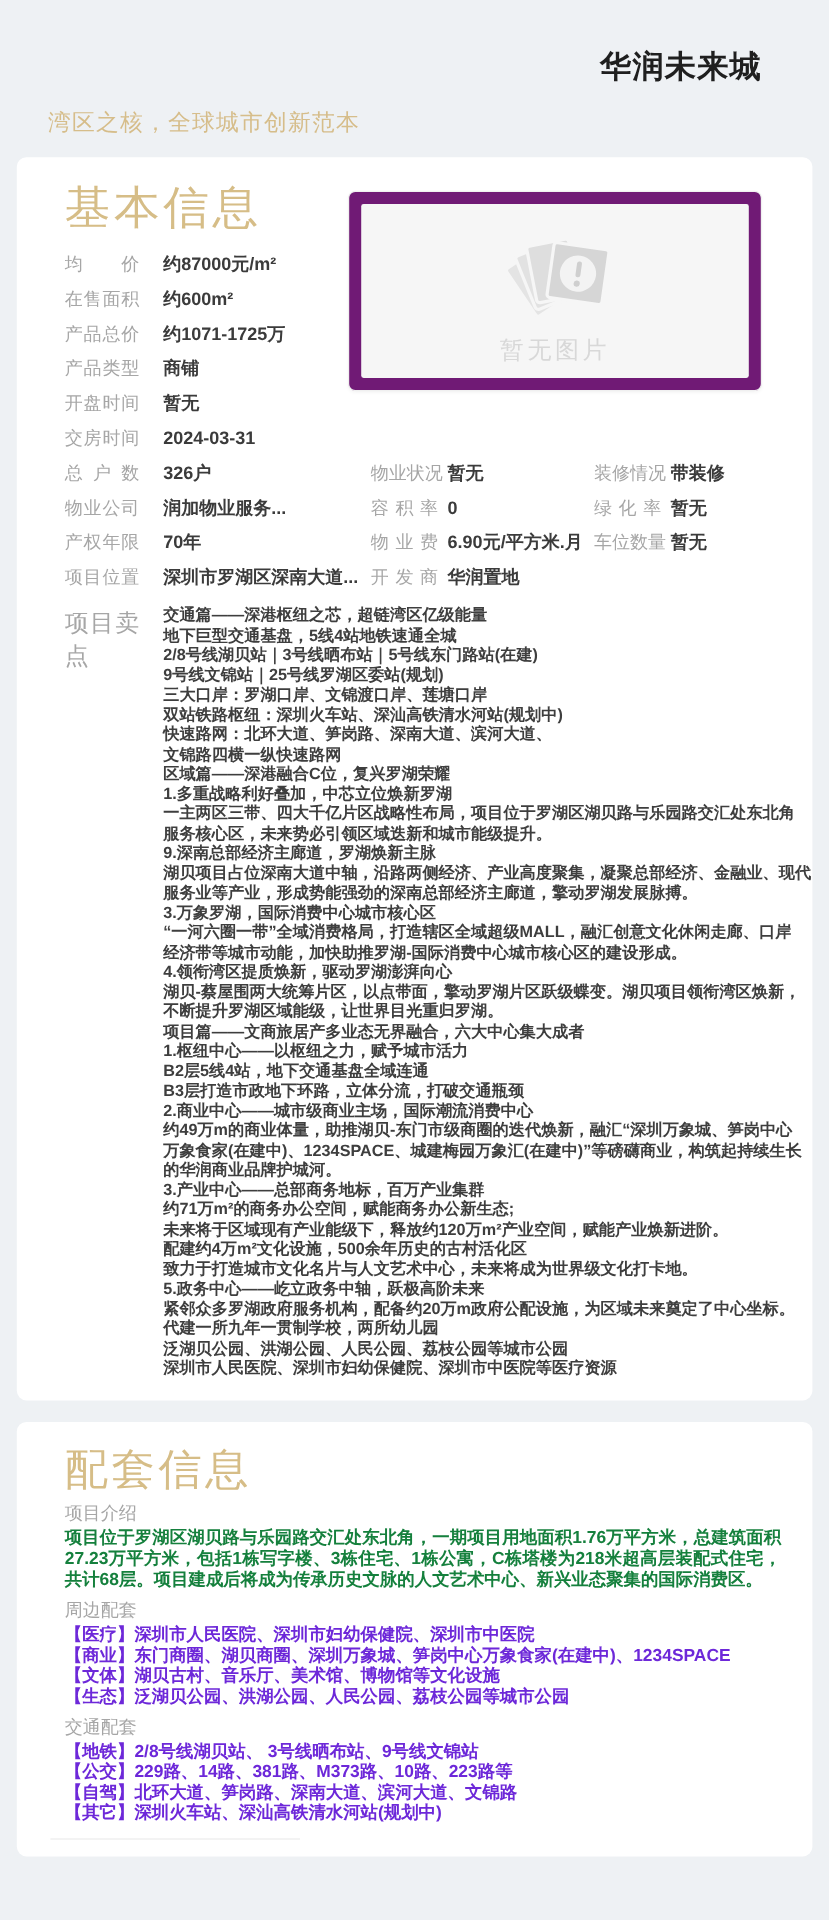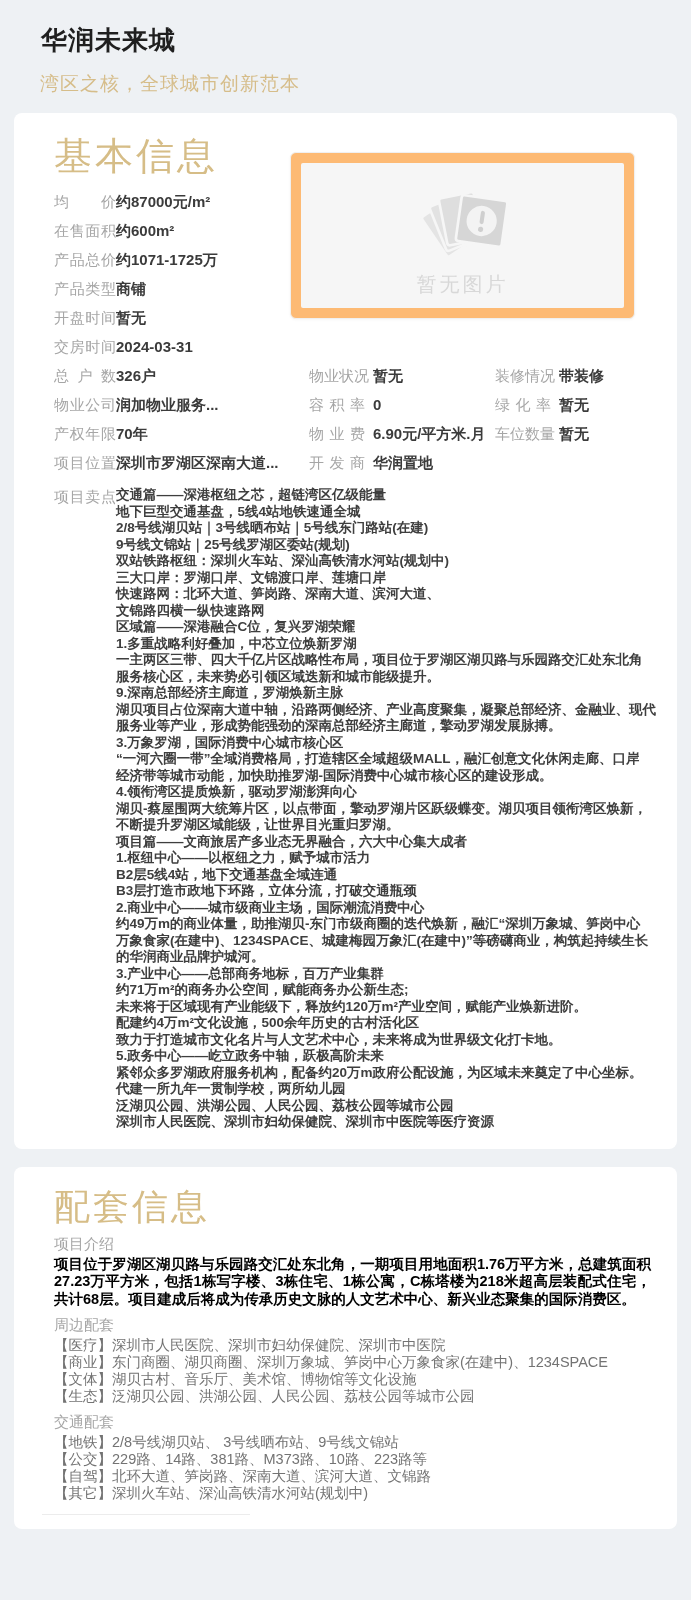--- a/index.html
+++ b/index.html
@@ -3,72 +3,72 @@
 <meta charset="utf-8">
 <style>
   html,body{margin:0;padding:0;}
   body{
     width:691px;min-height:1600px;background:#eef1f4;
     font-family:"Liberation Sans",sans-serif;color:#3b3b3b;
   }
   .page{width:691px;}
   
   .page-header{padding:22px 40px 0 40px;}
-  .page-title{margin:1px;font-size:26px;font-weight:700;color:#1f1f1f;letter-spacing:1px;}
+  .page-title{margin:16px;font-size:26px;font-weight:700;color:#1f1f1f;letter-spacing:1px;text-align:right;}
   .page-subtitle{margin:13px 0 0;font-size:19px;color:#d6bd8a;letter-spacing:1px;}
   
   .card{
     box-sizing:border-box;width:663px;margin:16px 14px 0 14px;
     background:#ffffff;border-radius:8px;padding:22px 12px 18px 26px;position:relative;
   }
   .card2{margin-top:18px;padding:20px 26px 14px 26px;}
   .section-title{
     margin:0 0 16px 14px;font-size:38px;line-height:42px;font-weight:400;
     color:#d6bd87;letter-spacing:3px;
   }
   .card2 .section-title{font-size:36px;line-height:40px;margin-bottom:8px;}
   
   .fields-left{margin-left:14px;}
   .field-row{display:flex;align-items:baseline;height:29px;font-size:15px;white-space:nowrap;}
   .flabel{
-    flex:none;display:inline-block;width:62px;margin-right:0;color:#a6a6a6;
+    flex:none;display:inline-block;width:62px;margin-right:20px;color:#a6a6a6;
     text-align:justify;text-align-last:justify;
   }
   .fvalue{font-weight:700;color:#3b3b3b;}
   .fields-grid{margin-left:14px;}
   .grid-row{display:flex;height:29px;}
   .gcol{display:flex;align-items:baseline;font-size:15px;white-space:nowrap;}
   .gcol1{width:255px;}
   .gcol2{width:186px;}
   .gcol2 .flabel,.gcol3 .flabel{width:56px;margin-right:8px;}
   .gcol3{flex:1;}
   
   .sp-row{display:flex;margin-left:14px;margin-top:4px;align-items:flex-start;}
-  .sp-label{padding-top:1px;font-size:15px;}
+  .sp-label{padding-top:1px;font-size:20px;}
   .sp-text{flex:1;font-size:13.5px;line-height:16.5px;font-weight:600;color:#3e3e3e;}
   .sp-line{white-space:nowrap;}
   
   .img-ph{
-    position:absolute;top:39px;right:42px;width:345px;height:167px;
-    box-sizing:border-box;background:#fdba74;border:1px solid #f0f0f0;border-radius:6px;
+    position:absolute;top:28px;right:42px;width:345px;height:167px;
+    box-sizing:border-box;background:#701a75;border:1px solid #f0f0f0;border-radius:6px;
     padding:10px;box-shadow:0 1px 3px rgba(0,0,0,0.04);
   }
   .img-ph-inner{
     width:100%;height:100%;background:#f6f6f6;border-radius:2px;
     display:flex;flex-direction:column;align-items:center;justify-content:center;
   }
   .img-ph-text{margin-top:2px;font-size:20px;letter-spacing:3px;color:#d8d8d8;}
   
   .sub-label{margin:8px 0 3px 14px;font-size:15px;line-height:18px;color:#a6a6a6;}
   .para{
-    margin:0 0 0 14px;font-size:14.5px;line-height:17.5px;font-weight:600;color:#000000;
+    margin:0 0 0 14px;font-size:14.5px;line-height:17.5px;font-weight:600;color:#15803d;
     text-align:justify;
   }
   .fac-list{margin-left:14px;}
-  .fac-line{font-size:14.5px;line-height:17px;font-weight:400;color:#737373;white-space:nowrap;}
+  .fac-line{font-size:14.5px;line-height:17px;font-weight:700;color:#6d28d9;white-space:nowrap;}
   .divider{width:208px;height:1px;background:#ececec;margin:12px 0 0 2px;}
 </style>
 </head>
 <body>
 
 <div class="page">
 
   <header class="page-header">
     <h1 class="page-title">华润未来城</h1>
     <p class="page-subtitle">湾区之核，全球城市创新范本</p>
@@ -197,23 +197,23 @@
       <div class="sp-text">
 
           <div class="sp-line">交通篇——深港枢纽之芯，超链湾区亿级能量</div>
 
           <div class="sp-line">地下巨型交通基盘，5线4站地铁速通全城</div>
 
           <div class="sp-line">2/8号线湖贝站｜3号线晒布站｜5号线东门路站(在建)</div>
 
           <div class="sp-line">9号线文锦站｜25号线罗湖区委站(规划)</div>
 
+          <div class="sp-line">三大口岸：罗湖口岸、文锦渡口岸、莲塘口岸</div>
+
           <div class="sp-line">双站铁路枢纽：深圳火车站、深汕高铁清水河站(规划中)</div>
-
-          <div class="sp-line">三大口岸：罗湖口岸、文锦渡口岸、莲塘口岸</div>
 
           <div class="sp-line">快速路网：北环大道、笋岗路、深南大道、滨河大道、</div>
 
           <div class="sp-line">文锦路四横一纵快速路网</div>
 
           <div class="sp-line">区域篇——深港融合C位，复兴罗湖荣耀</div>
 
           <div class="sp-line">1.多重战略利好叠加，中芯立位焕新罗湖</div>
 
           <div class="sp-line">一主两区三带、四大千亿片区战略性布局，项目位于罗湖区湖贝路与乐园路交汇处东北角</div>

